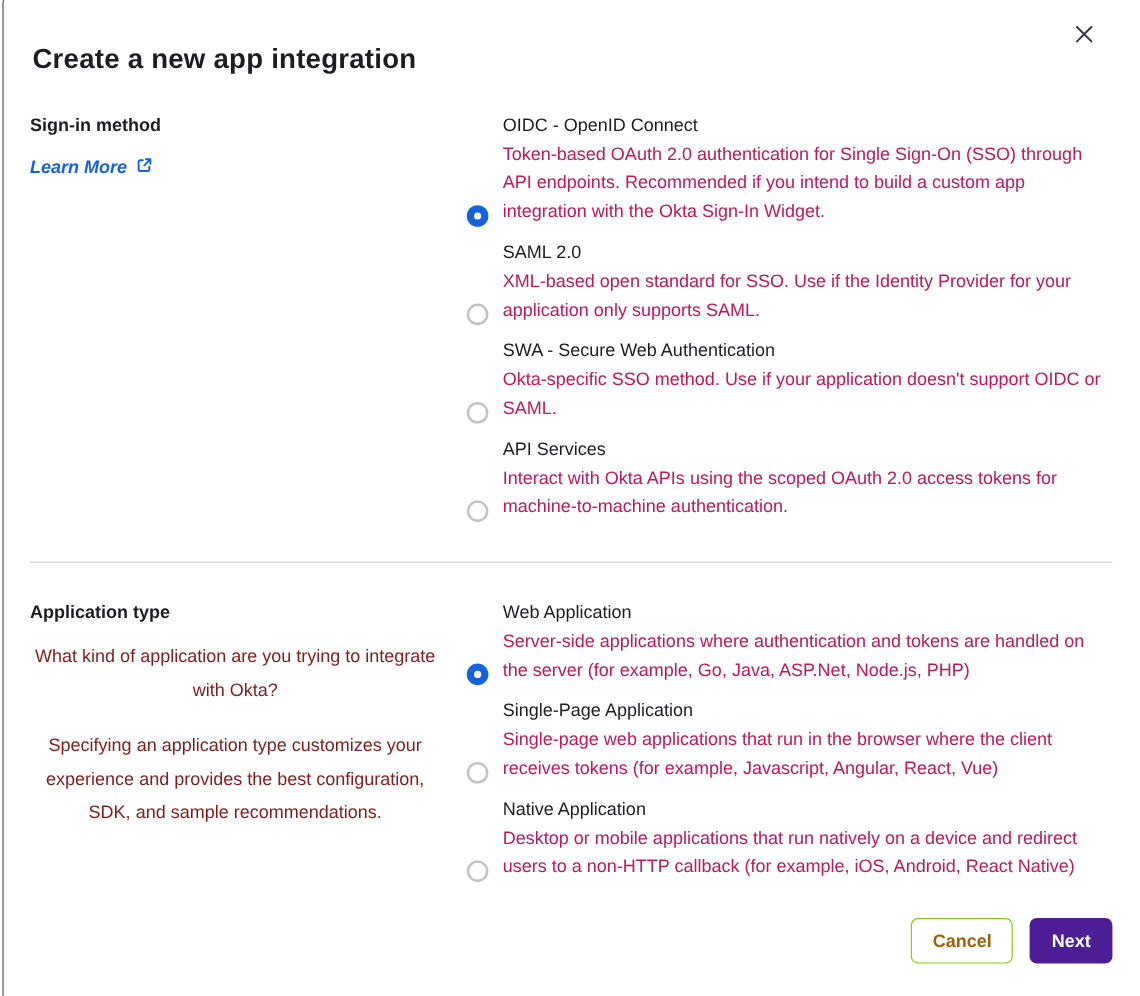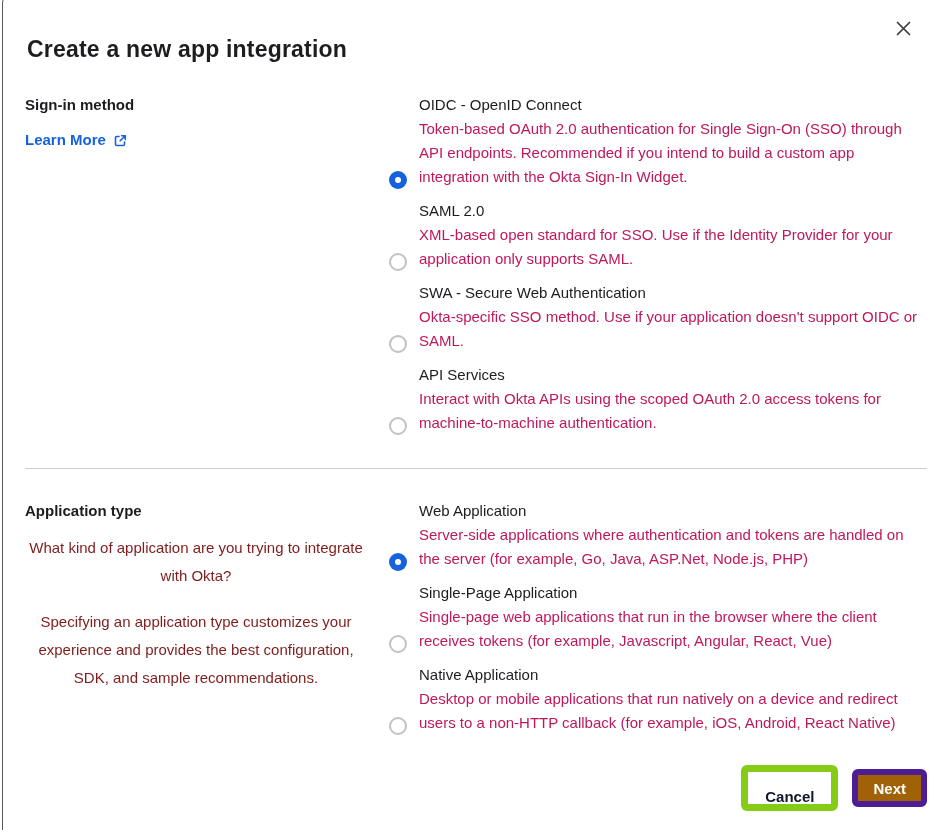--- a/index.html
+++ b/index.html
@@ -20,22 +20,22 @@
     display:flex;align-items:center;justify-content:center;
   }
   .dialog-title{
     font-size:23px;font-weight:700;color:#1d1d21;margin:0 0 30px 2px;
     letter-spacing:.2px;
   }
   .section{display:grid;grid-template-columns:342px 1fr;column-gap:22px;}
   .col-left{padding-top:1px;}
   .col-heading{font-size:15px;font-weight:700;color:#1d1d21;margin:0;line-height:22px;}
   .learn-more{
-    display:inline-flex;align-items:flex-end;gap:7px;margin-top:15px;
-    font-size:15px;font-weight:700;color:#1662dd;text-decoration:none;
+    display:inline-flex;align-items:flex-start;gap:7px;margin-top:15px;
+    font-size:15px;font-weight:700;color:#1662dd;text-decoration:none;font-style:italic;
   }
   .col-paragraph{
     font-size:15px;color:#7f1d1d;line-height:28px;margin:12px 0 0 0;text-align:center;
   }
   .col-paragraph + .col-paragraph{margin-top:18px;}
   .option{display:flex;align-items:flex-end;margin-bottom:10px;}
   .option:last-child{margin-bottom:0;}
   .radio{
     flex:0 0 auto;width:18px;height:18px;border-radius:50%;
     margin:3px 12px 0 0;box-sizing:border-box;cursor:pointer;position:relative;
@@ -58,24 +58,24 @@
   }
   .footer{
     display:flex;justify-content:flex-end;align-items:center;gap:14px;
     margin-top:30px;padding-right:0;
   }
   .btn{
     height:38px;border-radius:6px;font-size:15px;font-weight:700;
     font-family:inherit;cursor:pointer;box-sizing:border-box;
   }
   .btn-cancel{
-    background:#ffffff;border:7px solid #84cc16;color:#0f172a;padding:16px 17px;
+    background:#ffffff;border:1px solid #84cc16;color:#a16207;padding:4px 17px;
   }
   .btn-next{
-    background:#a16207;border:6px solid #4c1d95;color:#ffffff;padding:0 15px;
+    background:#4c1d95;border:3px solid #4c1d95;color:#ffffff;padding:0 15px;
   }
 </style>
 </head>
 <body>
 
 <div class="dialog">
 
   <button class="close-btn" aria-label="Close">
     <span style="display:flex;">
       <svg width="15" height="15" viewBox="0 0 15 15">

